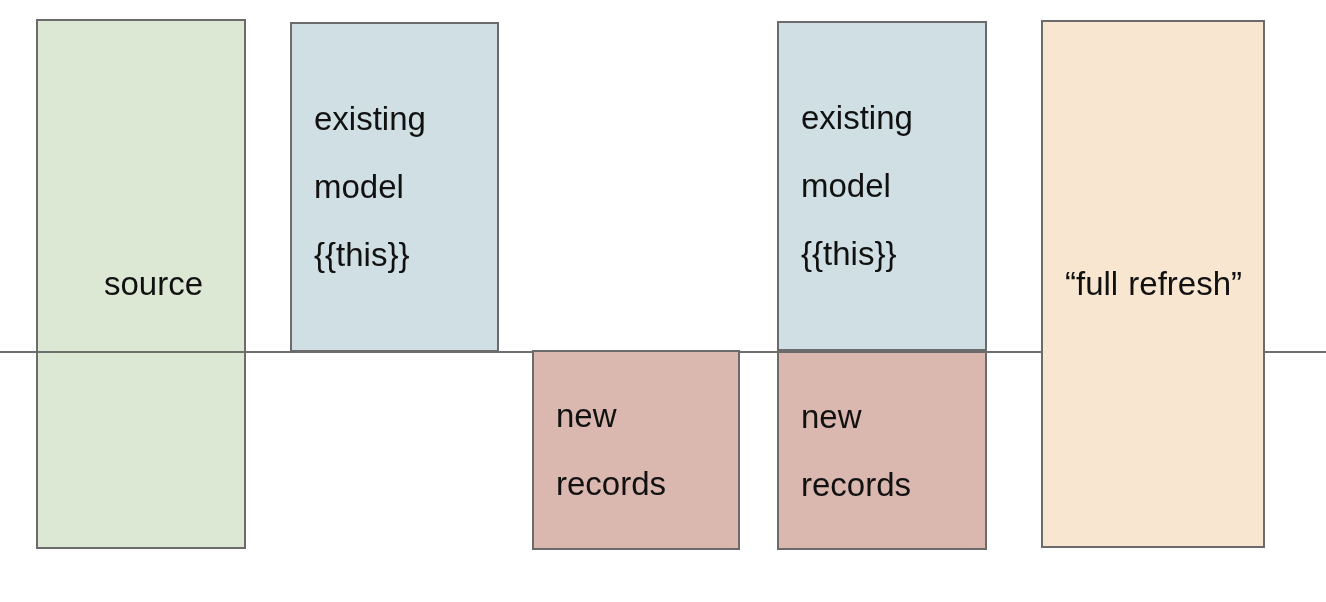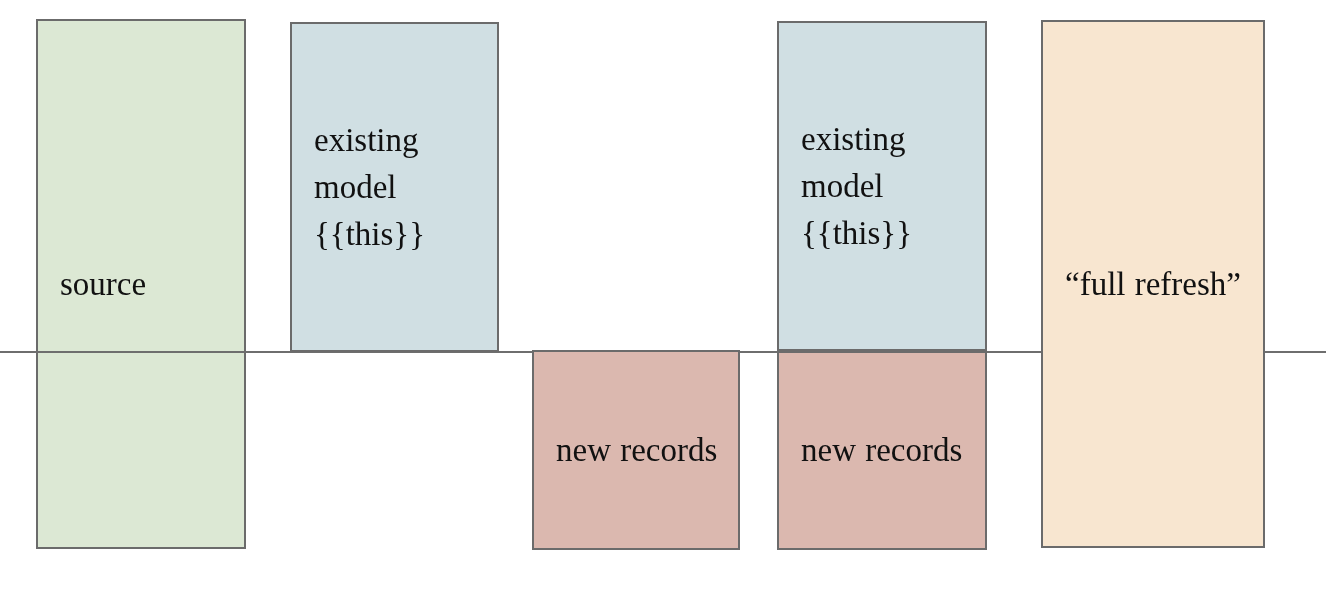--- a/index.html
+++ b/index.html
@@ -29,28 +29,27 @@
     border: 2px solid #6b6b6b;
     display: flex;
     align-items: center;
     z-index: 2;
   }
   .box-label {
     display: block;
     padding-left: 22px;
     padding-right: 6px;
     font-size: 33px;
-    line-height: 47px;
+    line-height: 68px;
     color: #111111;
     letter-spacing: 0px;
     word-spacing: 1px;
-    font-family: Liberation Serif, serif;
   }
   
-  .box-source        { left: 36px;   top: 19px;  width: 210px; height: 530px; z-index: 0; }
+  .box-source        { left: 36px;   top: 19px;  width: 210px; height: 530px; z-index: 0; padding-left: 44px; }
   .box-existing-1    { left: 290px;  top: 22px;  width: 209px; height: 330px; }
   .box-new-records-1 { left: 532px;  top: 350px; width: 208px; height: 200px; }
   .box-existing-2    { left: 777px;  top: 21px;  width: 210px; height: 330px; }
   .box-new-records-2 { left: 777px;  top: 351px; width: 210px; height: 199px; }
   .box-full-refresh  { left: 1041px; top: 20px;  width: 224px; height: 528px; }
 </style>
 </head>
 <body>
 
 <div class="canvas">

